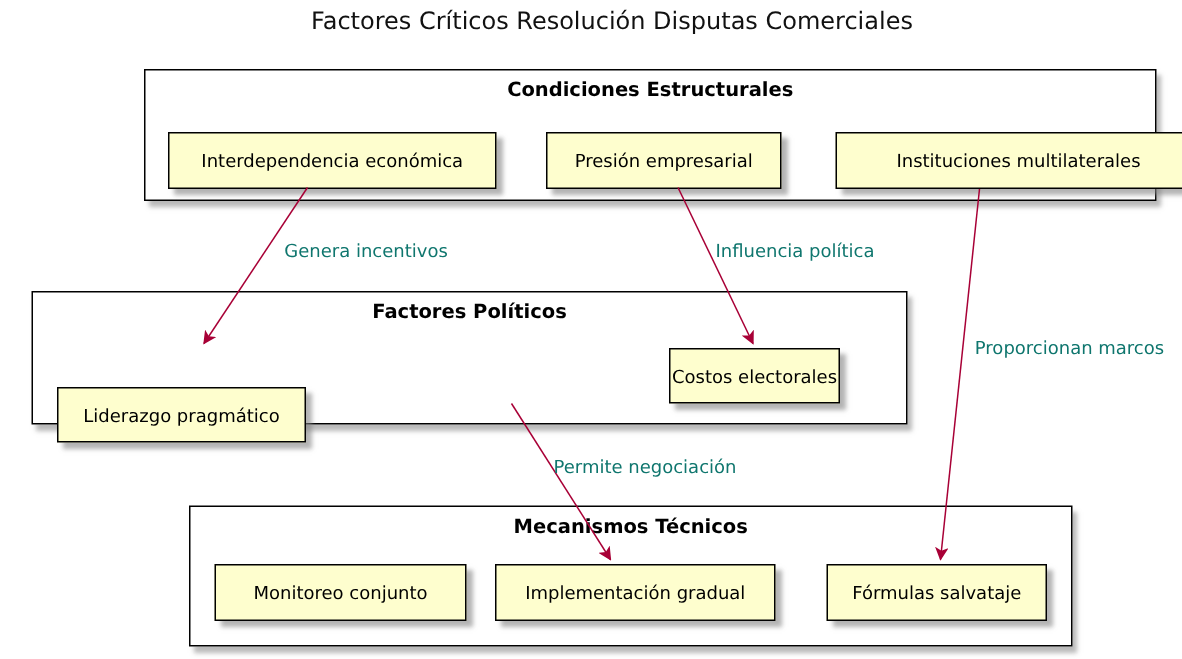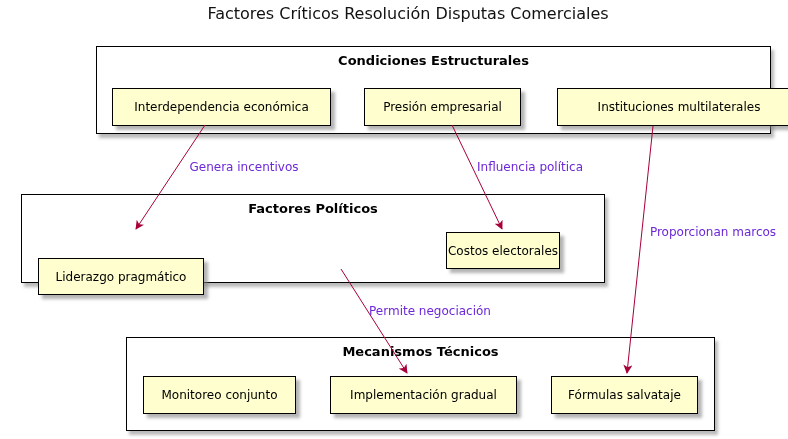--- a/index.html
+++ b/index.html
@@ -50,21 +50,21 @@
     position: absolute;
     left: 0; top: 0;
     width: 788px; height: 439px;
     z-index: 3;
     pointer-events: none;
   }
   .edge-label {
     position: absolute;
     z-index: 4;
     font-size: 12px;
-    color: #6d28d9;
+    color: #0f766e;
     white-space: nowrap;
     transform: translateX(-50%);
   }
 </style>
 </head>
 <body>
 
 <div class="diagram-title">Factores Críticos Resolución Disputas Comerciales</div>
 
 <div class="group" style="left:96px; top:46px; width:675px; height:88px;">
@@ -75,21 +75,21 @@
 </div>
 
 <div class="group" style="left:21px; top:194px; width:584px; height:89px;padding-left:47px;">
   <div class="group-title">Factores Políticos</div>
   <div class="node" style="left:16px; top:37px; width:166px; height:37px;margin-top:26px;">Liderazgo pragmático</div>
   <div class="node" style="left:424px; top:37px; width:114px; height:37px;">Costos electorales</div>
 </div>
 
 <div class="group" style="left:126px; top:337px; width:589px; height:94px;">
   <div class="group-title">Mecanismos Técnicos</div>
-  <div class="node" style="left:16px; top:38px; width:153px; height:38px;">Monitoreo conjunto</div>
+  <div class="node" style="left:16px; top:38px; width:168px; height:38px;">Monitoreo conjunto</div>
   <div class="node" style="left:203px; top:38px; width:187px; height:38px;">Implementación gradual</div>
   <div class="node" style="left:424px; top:38px; width:147px; height:38px;">Fórmulas salvataje</div>
 </div>
 
 <svg class="edges-layer" viewBox="0 0 788 439" xmlns="http://www.w3.org/2000/svg">
   <defs>
     <marker id="arrowhead" viewBox="0 0 10 10" refX="9" refY="5" markerWidth="9" markerHeight="9" orient="auto">
       <path d="M0,0 L10,5 L0,10 L2.5,5 z" fill="#A80036"></path>
     </marker>
   </defs>

